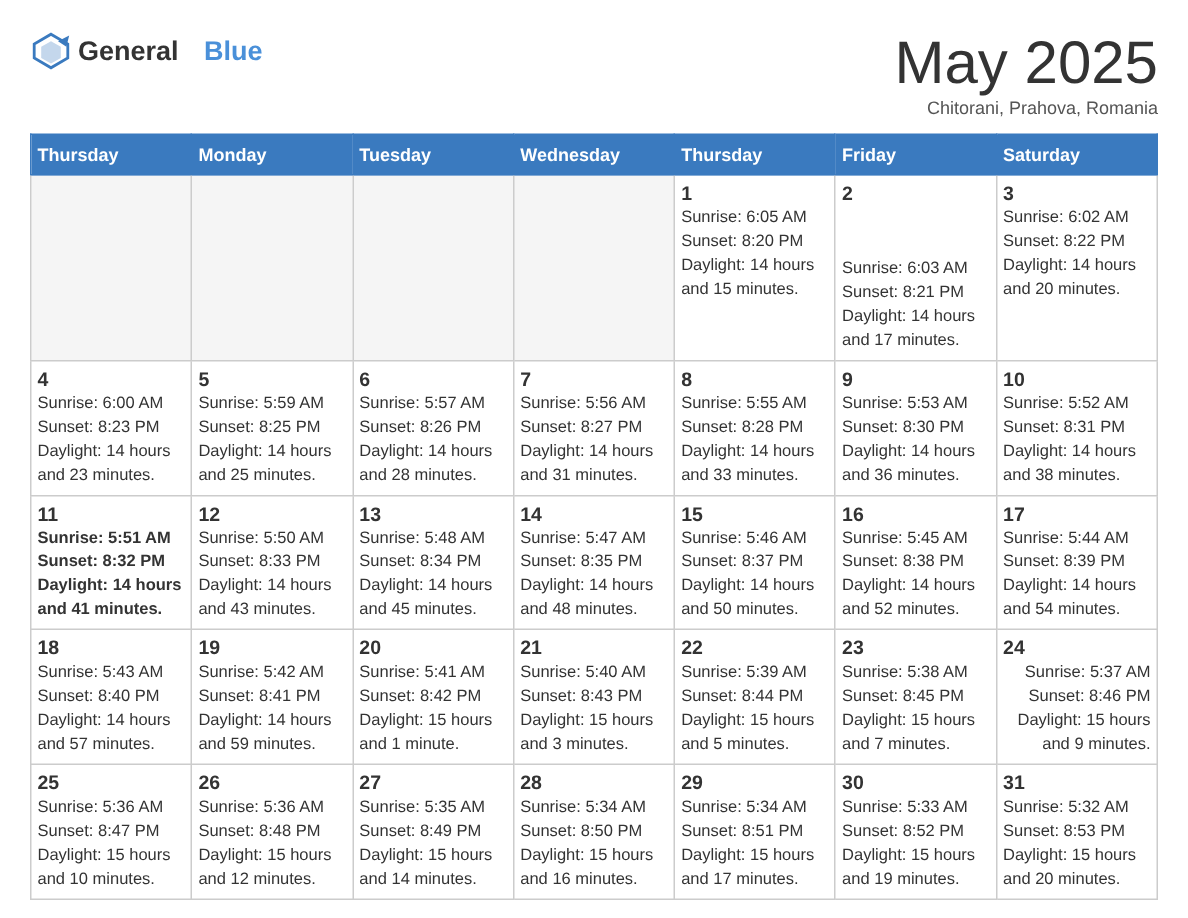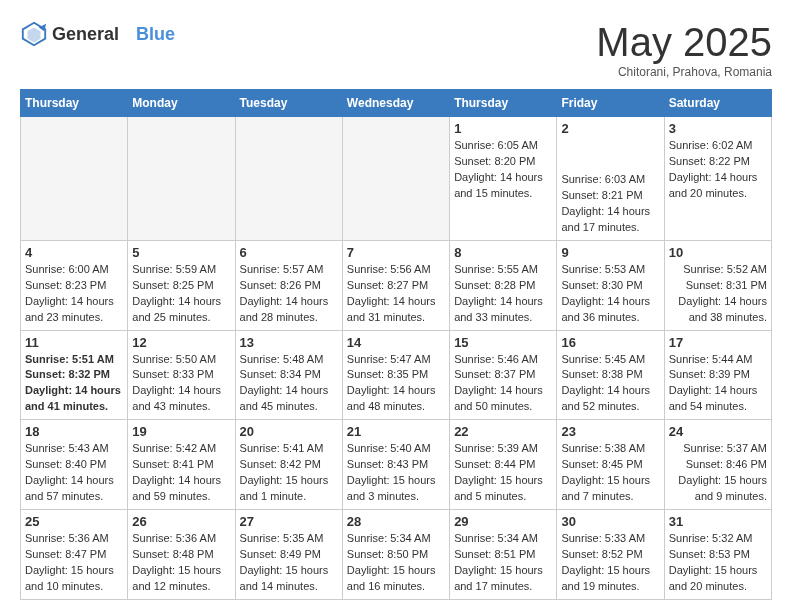--- a/index.html
+++ b/index.html
@@ -188,21 +188,21 @@
         </td>
         <td>
           <div class="day-num">9</div>
           <div class="day-info" style="white-space: pre-line;">Sunrise: 5:53 AM
 Sunset: 8:30 PM
 Daylight: 14 hours
 and 36 minutes.</div>
         </td>
         <td>
           <div class="day-num">10</div>
-          <div class="day-info" style="white-space: pre-line; text-align: right;">Sunrise: 5:52 AM
+          <div class="day-info" style="white-space: pre-line;">Sunrise: 5:52 AM
 Sunset: 8:31 PM
 Daylight: 14 hours
 and 38 minutes.</div>
         </td>
       </tr>
       <tr class="week-row">
         <td>
           <div class="day-num">11</div>
           <div class="day-info" style="white-space: pre-line; font-weight: bold;">Sunrise: 5:51 AM
 Sunset: 8:32 PM

